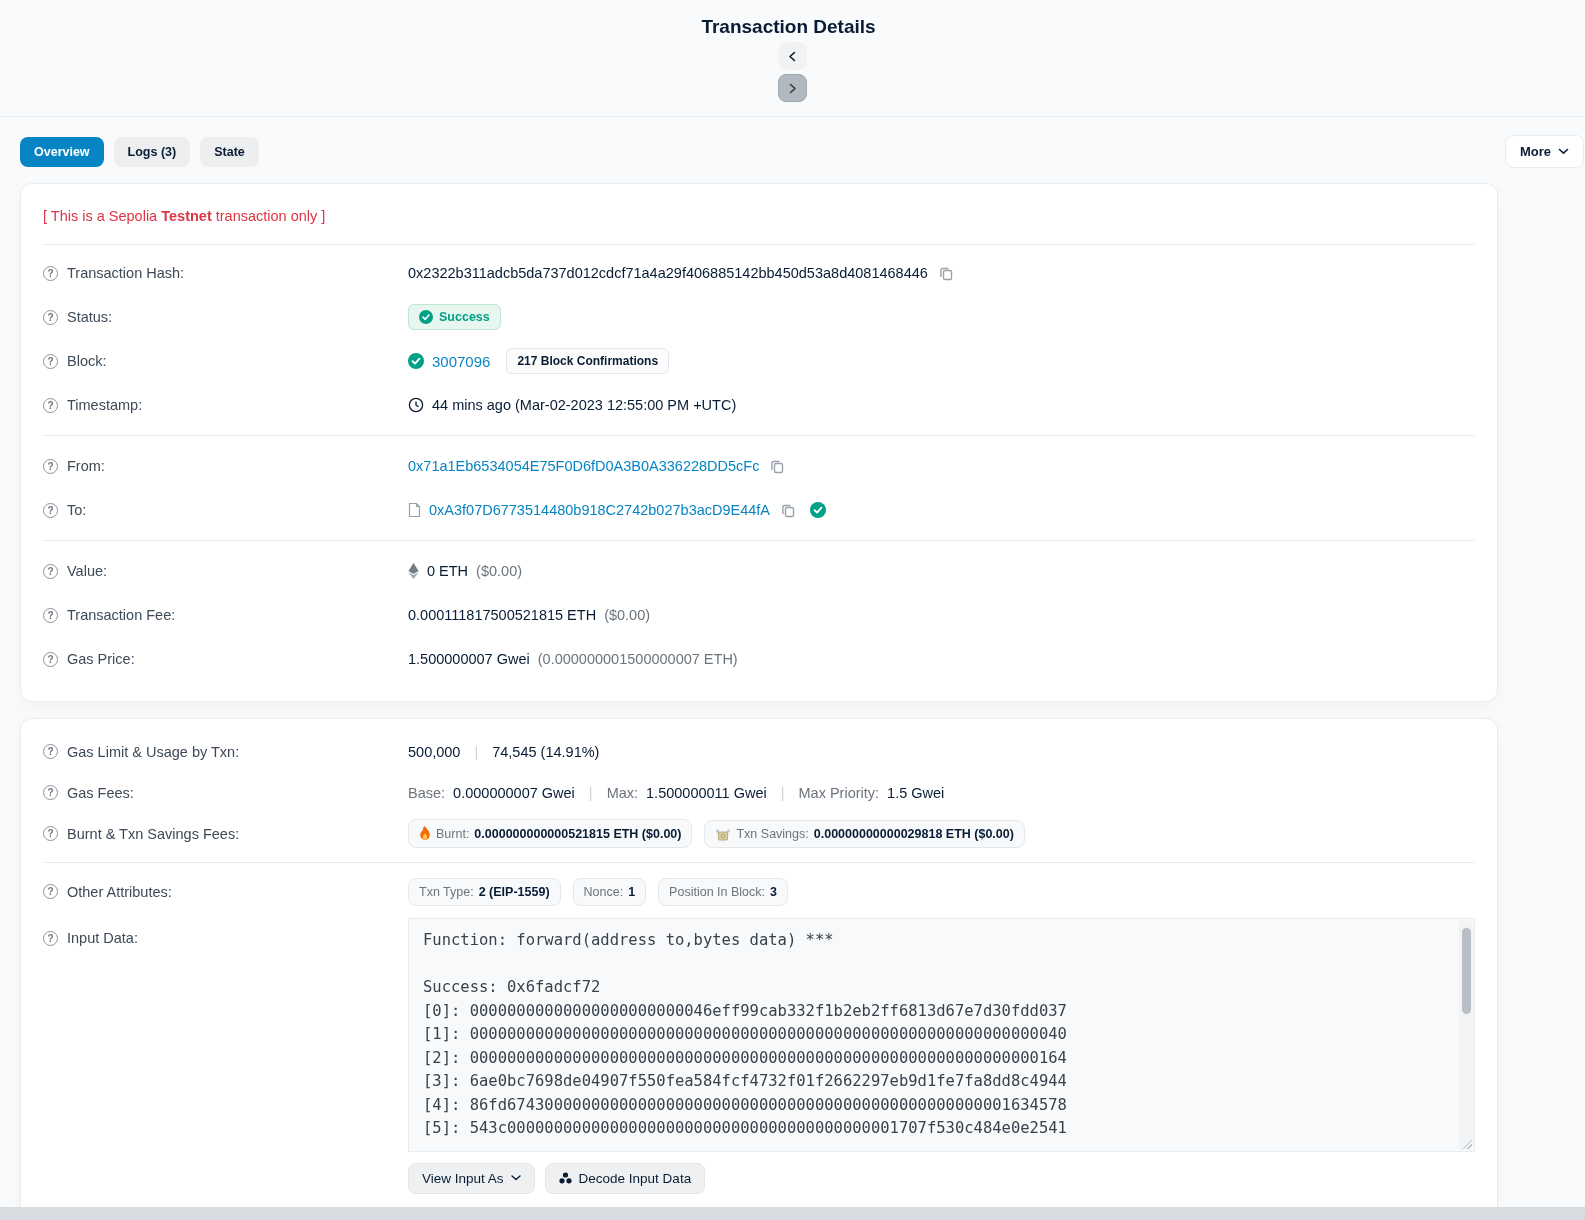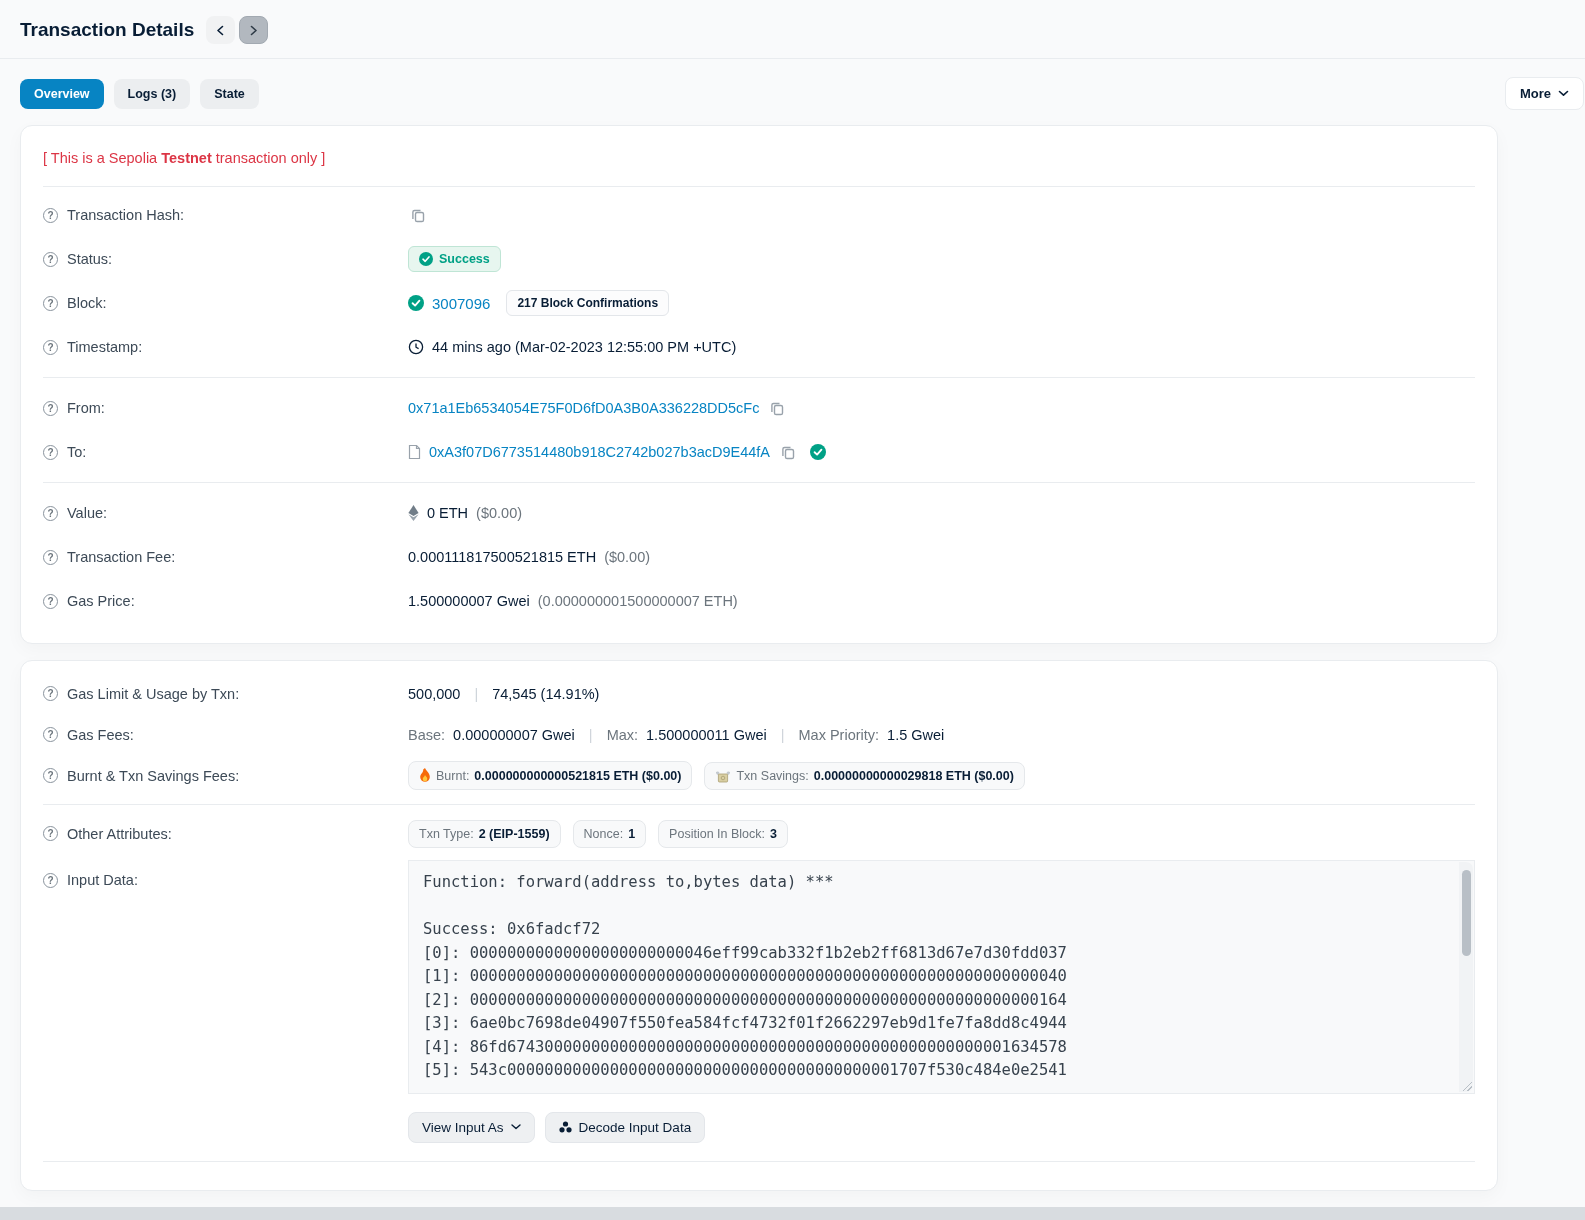--- a/index.html
+++ b/index.html
@@ -1,18 +1,18 @@
 <!DOCTYPE html>
 <html><head>
 <meta charset="utf-8">
 <style>
   * { margin:0; padding:0; box-sizing:border-box; }
   html,body { width:1585px; height:1220px; overflow:hidden; background:#f9fafb;
               font-family:"Liberation Sans","DejaVu Sans",sans-serif; color:#081d35; }
-  .header { display:flex; align-items:center; gap:4px; padding:16px 20px 14px 20px; }
+  .header { display:flex; align-items:center; gap:4px; padding:16px 20px 14px 20px;flex-direction:column; }
   .header h1 { font-size:19px; font-weight:bold; color:#081d35; margin-right:8px; }
   .nav-btn { width:29px; height:28px; border:none; border-radius:8px; background:#f1f2f3;
              display:inline-flex; align-items:center; justify-content:center; cursor:pointer; }
   .nav-btn.next { background:#b2b8bf; border:1px solid #a2a9b1; }
   .header-sep { border-top:1px solid #e9ecef; }
   .tabbar { display:flex; align-items:center; justify-content:space-between;
             margin:18px 20px 15px 20px; width:1564px; }
   .tabs { display:flex; gap:10px; }
   .tab { border:none; border-radius:8px; padding:8px 14px; font-size:12.5px; font-weight:bold;
          background:#eceef0; color:#081d35; cursor:pointer; font-family:inherit; }
@@ -52,21 +52,21 @@
              font-family:"DejaVu Sans Mono","Liberation Mono",monospace; font-size:15.5px;
              color:#37424d; }
   .code-line { white-space:nowrap; height:23.5px; line-height:23.5px; overflow:hidden; }
   .vscroll { position:absolute; top:1px; right:1px; bottom:1px; width:14px; background:#f1f3f5;
              border-radius:0 7px 7px 0; }
   .vthumb { position:absolute; top:8px; right:2.5px; width:9px; height:86px; background:#b8bfc6;
             border-radius:5px; cursor:grab; }
   .resize-grip { position:absolute; right:2px; bottom:2px; width:11px; height:11px; cursor:nwse-resize;
                  background:linear-gradient(135deg, transparent 0 55%, #b8bfc6 55% 62%,
                  transparent 62% 75%, #b8bfc6 75% 82%, transparent 82%); }
-  .input-actions { display:flex; gap:10px; margin-top:18px;align-items:center; }
+  .input-actions { display:flex; gap:10px; margin-top:11px;align-items:center; }
   .gbtn { display:inline-flex; align-items:center; gap:7px; background:#eef0f2;
           border:1px solid #e3e6ea; border-radius:8px; padding:7px 13px; font-size:13.5px;
           color:#081d35; cursor:pointer; font-family:inherit; }
   .val-wrap { display:flex; flex-direction:column; flex:1; }
   .footer-band { position:absolute; left:0; bottom:0; width:1585px; height:13px; background:#d8dce0; }
   svg { display:block; }
 </style>
 </head>
 <body>
 
@@ -110,20 +110,21 @@
     <span>[ This is a Sepolia </span><b>Testnet</b><span> transaction only ]</span>
   </div>
   <hr class="sep" style="margin-bottom:6px;">
 
   <div class="row">
     <div class="lbl">
         <span class="qicon">?</span>
       <span>Transaction Hash:</span>
       </div>
     <div class="val">
+      <span class="mono-hash">0x2322b311adcb5da737d012cdcf71a4a29f406885142bb450d53a8d4081468446</span>
       <span class="copy">
         <svg width="16" height="16" viewBox="0 0 16 16" fill="none" stroke="#99a2ab" stroke-width="1.4">
             <rect x="5.5" y="5.5" width="8" height="9" rx="1.6"></rect>
             <path d="M10.5 3.5 h-6 a1.6 1.6 0 0 0 -1.6 1.6 v7"></path>
           </svg>
       </span>
     </div>
   </div>
 
   <div class="row">

